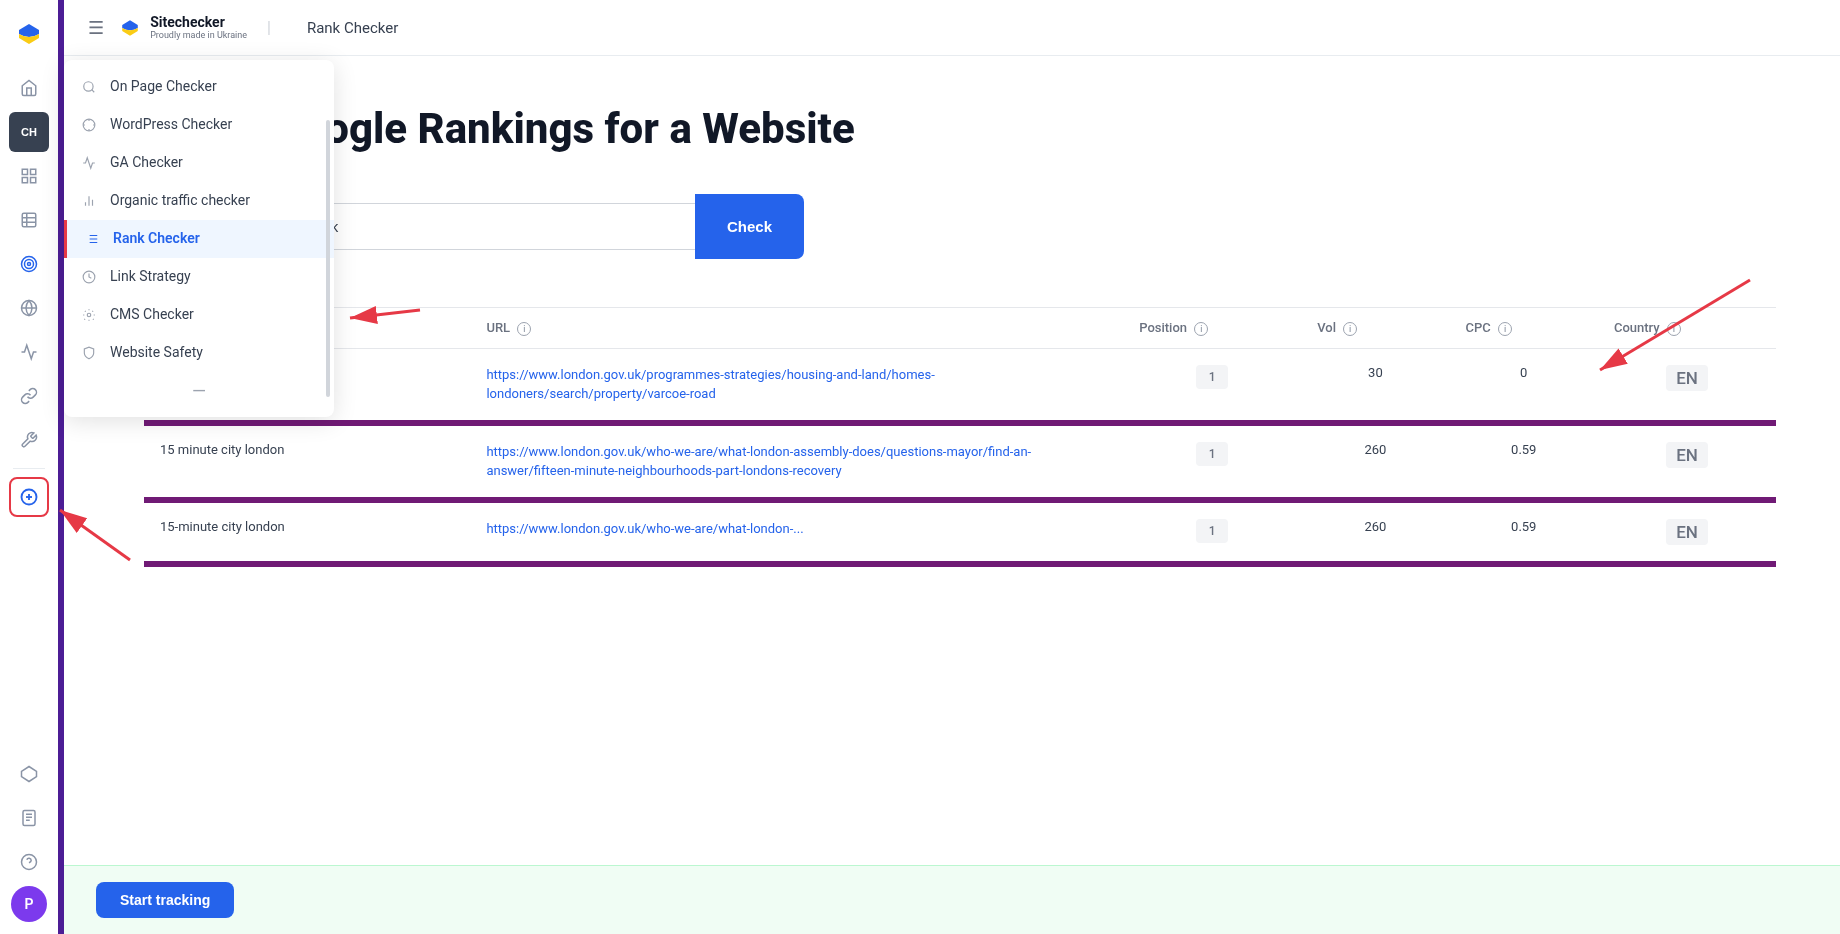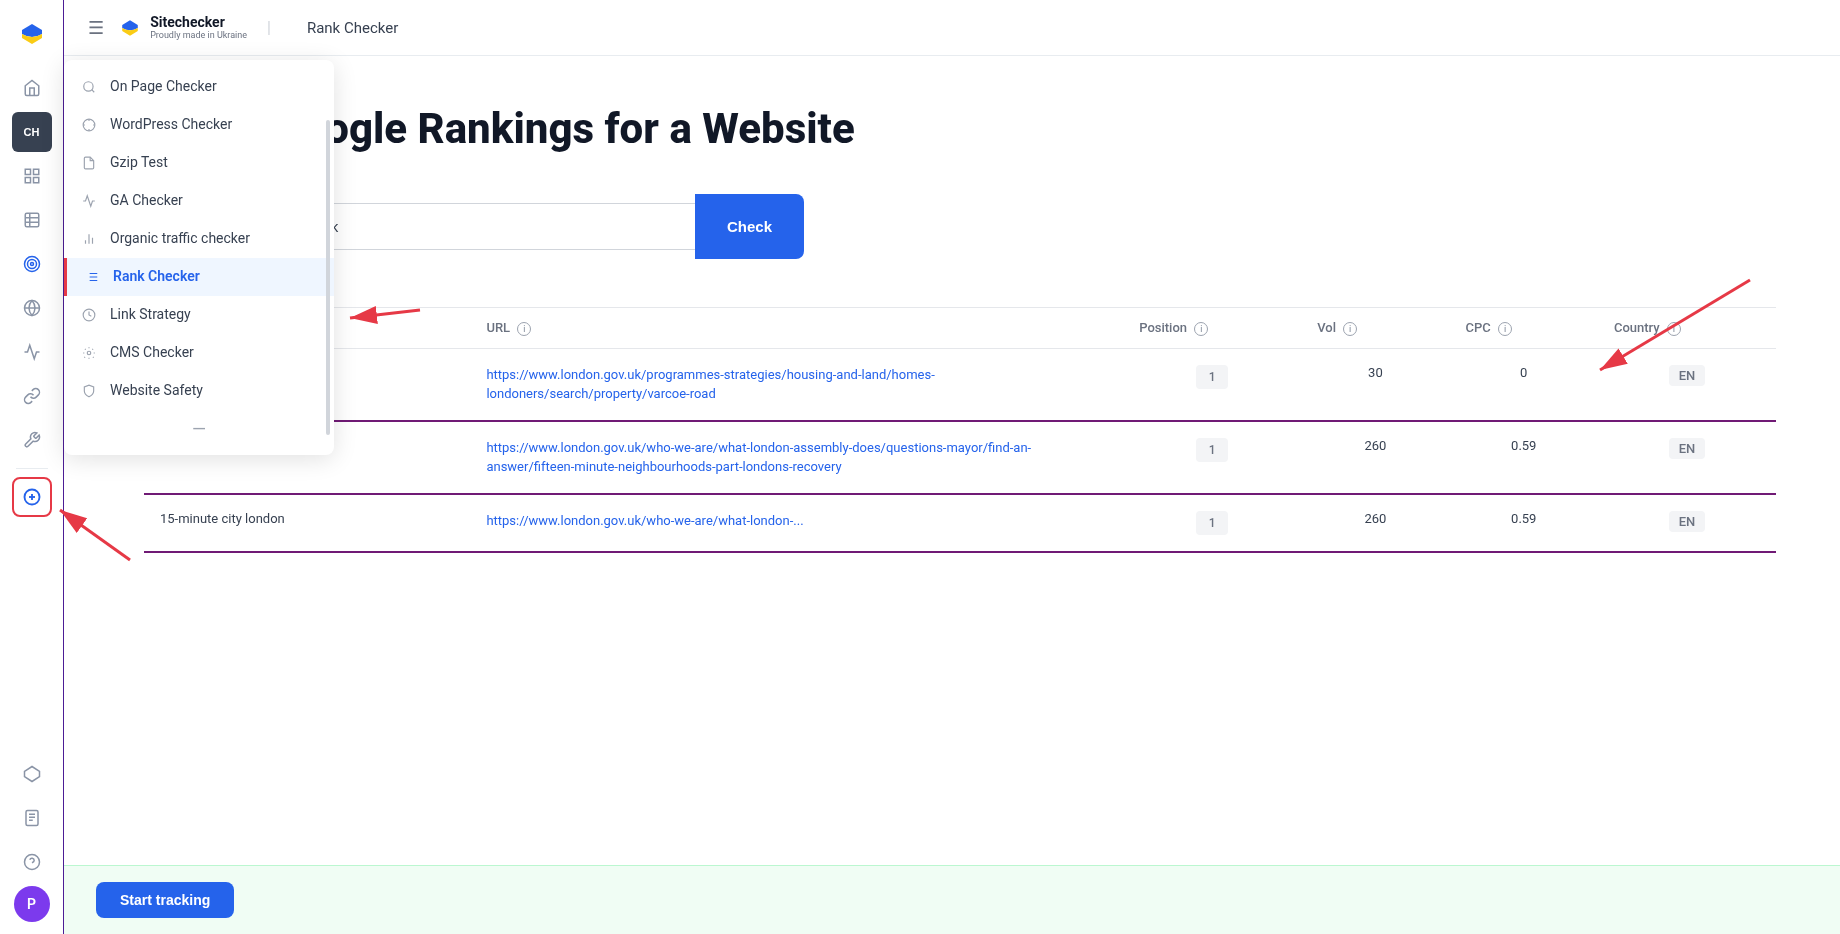--- a/index.html
+++ b/index.html
@@ -2,21 +2,21 @@
 <html><head>
   <meta charset="utf-8">
   <style>
     * { box-sizing: border-box; margin: 0; padding: 0; }
     body { font-family: -apple-system, BlinkMacSystemFont, 'Segoe UI', Roboto, sans-serif; background: #f5f7fa; display: flex; height: 934px; overflow: hidden; }
 
     
     .sidebar {
       width: 64px;
       background: #fff;
-      border-right: 1px solid #4c1d95;
+      border-right: 6px solid #4c1d95;
       display: flex;
       flex-direction: column;
       align-items: center;
       padding: 12px 0;
       gap: 4px;
       z-index: 100;
       flex-shrink: 0;
     }
     .sidebar-logo {
       display: flex;
@@ -183,21 +183,21 @@
       border-radius: 50%;
       font-size: 9px;
       text-align: center;
       line-height: 13px;
       margin-left: 4px;
       color: #9ca3af;
       vertical-align: middle;
     }
     .results-table td {
       padding: 16px 16px;
-      border-bottom: 2px solid #701a75;
+      border-bottom: 6px solid #701a75;
       font-size: 13px;
       color: #374151;
       vertical-align: top;
     }
 
     .col-keyword { width: 220px; }
     .col-url { width: 440px; }
     .col-position { width: 120px; text-align: center; }
     .col-vol { width: 100px; text-align: center; }
     .col-cpc { width: 100px; text-align: center; }
@@ -216,21 +216,21 @@
       color: #6b7280;
       font-weight: 500;
     }
     .country-badge {
       display: inline-flex;
       align-items: center;
       justify-content: center;
       padding: 3px 10px;
       background: #f3f4f6;
       border-radius: 4px;
-      font-size: 13px;
+      font-size: 17px;
       color: #6b7280;
       font-weight: 500;
       text-align: right;
     }
 
     
     .bottom-banner {
       position: fixed;
       bottom: 0;
       left: 64px;
@@ -412,29 +412,20 @@
   </div>
   <div class="dropdown-item">
     <span class="item-icon">
       <svg width="14" height="14" viewBox="0 0 24 24" fill="none" stroke="currentColor" stroke-width="2">
           <circle cx="12" cy="12" r="10"></circle>
           <path d="M2 12h3m14 0h3"></path>
           <path d="M12 2v3m0 14v3"></path>
         </svg>
     </span>
     <span>WordPress Checker</span>
-  </div>
-  <div class="dropdown-item">
-    <span class="item-icon">
-      <svg width="14" height="14" viewBox="0 0 24 24" fill="none" stroke="currentColor" stroke-width="2">
-          <path d="M14 2H6a2 2 0 0 0-2 2v16a2 2 0 0 0 2 2h12a2 2 0 0 0 2-2V8z"></path>
-          <polyline points="14,2 14,8 20,8"></polyline>
-        </svg>
-    </span>
-    <span>Gzip Test</span>
   </div>
   <div class="dropdown-item">
     <span class="item-icon">
       <svg width="14" height="14" viewBox="0 0 24 24" fill="none" stroke="currentColor" stroke-width="2">
           <polyline points="22,12 18,12 15,21 9,3 6,12 2,12"></polyline>
         </svg>
     </span>
     <span>GA Checker</span>
   </div>
   <div class="dropdown-item">

